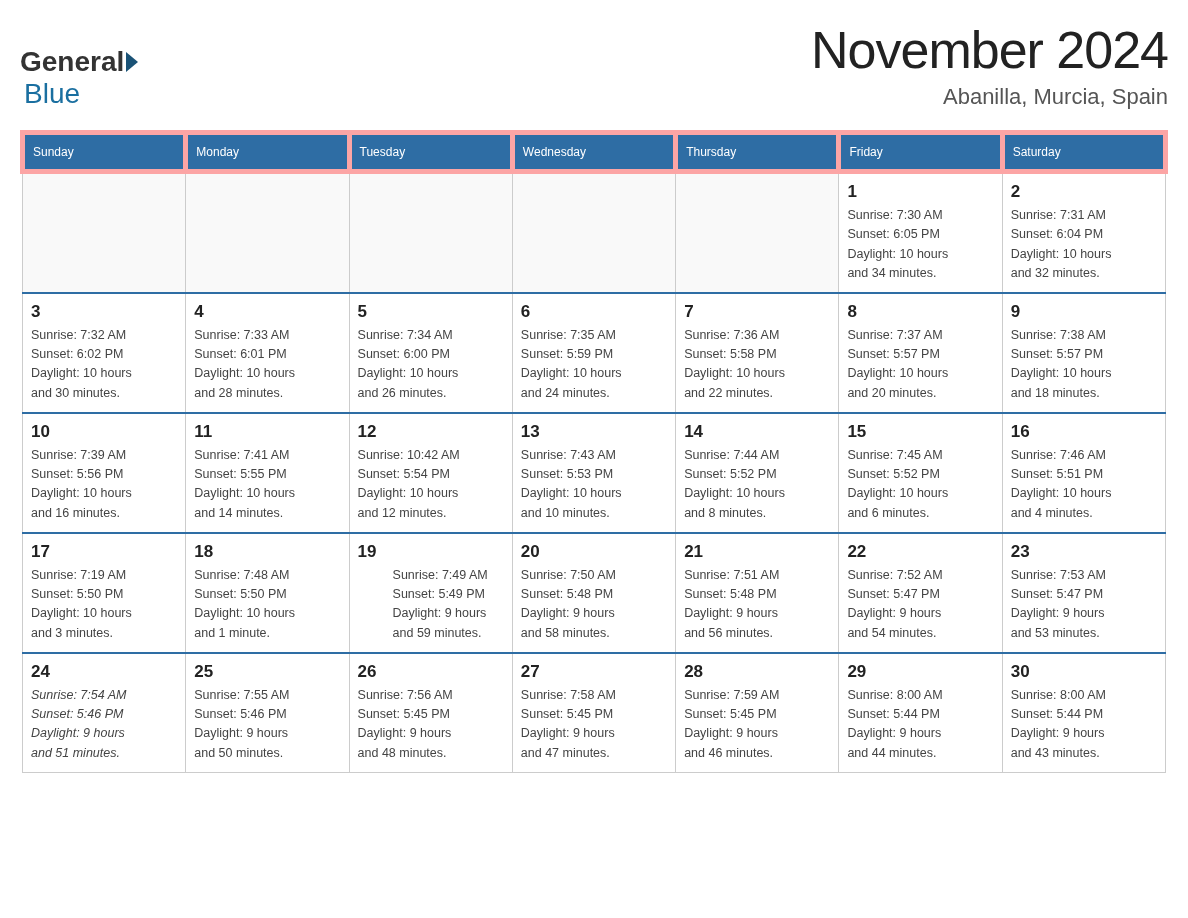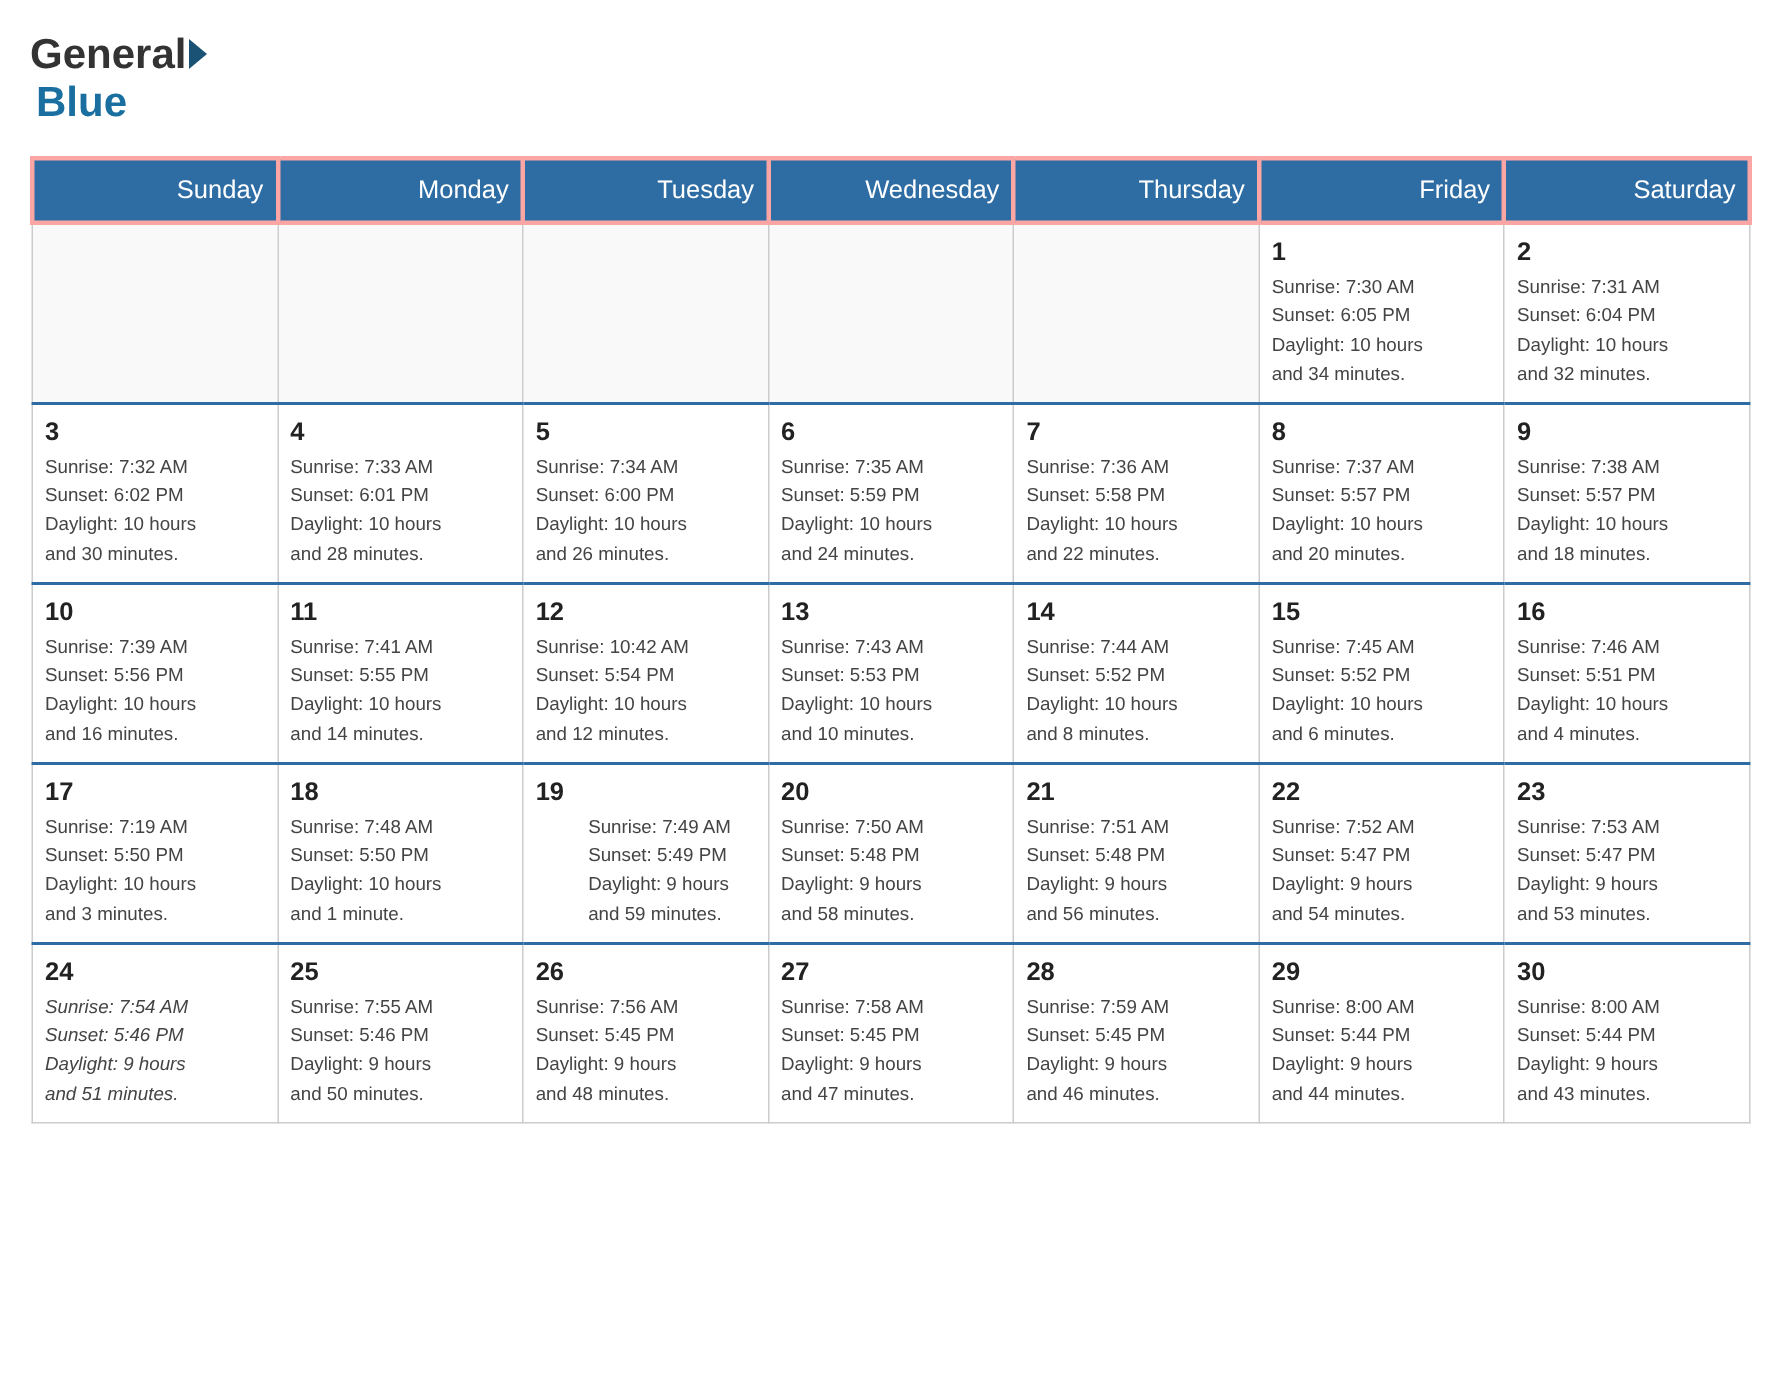--- a/index.html
+++ b/index.html
@@ -35,21 +35,21 @@
       height: 0;
       border-left: 12px solid #1a5276;
       border-top: 10px solid transparent;
       border-bottom: 10px solid transparent;
       display: inline-block;
       margin: 0 2px;
     }
     .logo-blue {
       color: #1a6fa0;
       font-size: 28px;
-      font-weight: bold;
+      font-weight: normal;
     }
     .title-section {
       text-align: right;
     }
     .month-title {
       font-size: 52px;
       font-weight: normal;
       color: #222;
       letter-spacing: -1px;
     }
@@ -60,24 +60,24 @@
     }
     .calendar-table {
       width: 100%;
       border-collapse: collapse;
       table-layout: fixed;
     }
     .calendar-table thead th {
       background-color: #2e6da4;
       color: #fff;
       padding: 10px 8px;
-      font-size: 17px;
+      font-size: 12px;
       font-weight: normal;
-      text-align: right;
-      border: 3px solid #fca5a5;
+      text-align: left;
+      border: 5px solid #fca5a5;
     }
     .calendar-table tbody td {
       vertical-align: top;
       padding: 8px;
       border: 1px solid #ccc;
       border-top: 2px solid #2e6da4;
       font-size: 13px;
       height: 120px;
       color: #333;
     }
@@ -104,20 +104,24 @@
 <div class="header">
   <div class="logo">
     <div class="logo-text">
       <span class="logo-general">General</span>
       <span class="logo-arrow"></span>
     </div>
     <div style="margin-left: 4px;">
       <span class="logo-blue">Blue</span>
     </div>
   </div>
+  <div class="title-section">
+    <div class="month-title">November 2024</div>
+    <div class="location">Abanilla, Murcia, Spain</div>
+  </div>
 </div>
 
 <table class="calendar-table">
   <thead>
     <tr>
     <th>Sunday</th>
         <th>Monday</th>
         <th>Tuesday</th>
         <th>Wednesday</th>
         <th>Thursday</th>

